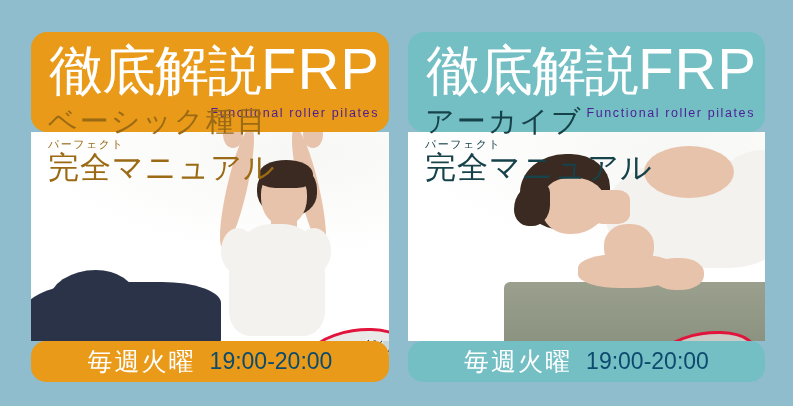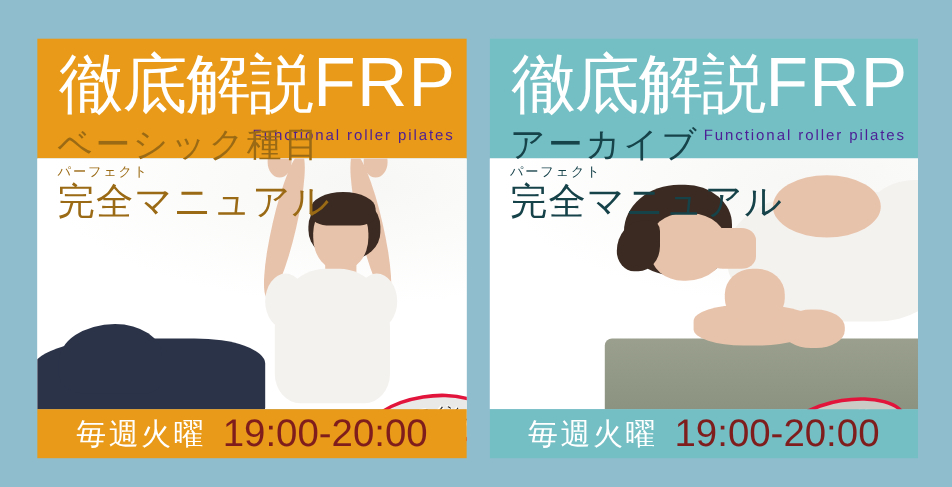--- a/index.html
+++ b/index.html
@@ -8,21 +8,21 @@
     background:#8fbdcd;
     font-family:"Liberation Sans","DejaVu Sans",sans-serif;
   }
   .stage{position:relative;width:793px;height:406px;}
 
   .card{position:absolute;overflow:hidden;}
   #card-basic{left:31px;top:32px;width:358px;height:350px;}
   #card-middle{left:408px;top:32px;width:357px;height:350px;}
 
   
-  .hdr{position:absolute;left:0;top:0;width:100%;height:100px;}
+  .hdr{position:absolute;left:0;top:0;width:100%;height:100px;border-radius:16px;}
   #card-basic .hdr{background:#e89a18;}
   #card-middle .hdr{background:#74bfc4;}
 
   .hdr-title{
     position:absolute;left:18px;top:6px;
     color:#ffffff;font-size:54px;line-height:62px;
     letter-spacing:-1px;white-space:nowrap;
   }
   .hdr-title .frp{font-size:58px;letter-spacing:1px;}
   .hdr-sub{
@@ -72,26 +72,26 @@
   #card-middle .badge{left:246px;top:300px;}
   .badge span{
     font-size:11px;line-height:14px;color:#17181a;letter-spacing:.5px;white-space:nowrap;
     text-shadow:0 0 2px #fff,0 0 2px #fff,1px 1px 0 #fff,-1px -1px 0 #fff;
   }
   .badge .b2{margin-left:10px;}
 
   
   .ftr{
     position:absolute;left:0;bottom:0;width:100%;height:41px;
-    display:flex;align-items:center;justify-content:center;
+    display:flex;align-items:center;justify-content:center;border-radius:15px;
   }
   #card-basic .ftr{background:#e89a18;}
   #card-middle .ftr{background:#74bfc4;}
   .ftr-day{color:#ffffff;font-size:25px;letter-spacing:2px;white-space:nowrap;}
-  .ftr-time{color:#7f1d1d;font-size:32px;letter-spacing:0;white-space:nowrap;margin-left:14px;}
+  .ftr-time{color:#0c4a6e;font-size:23px;letter-spacing:0;white-space:nowrap;margin-left:14px;}
 </style>
 </head>
 <body>
 
 <div class="stage">
 
   <div class="card" id="card-basic">
 
     <div class="hdr">
       <div class="hdr-title"><span>徹底解説</span><span class="frp">FRP</span></div>

